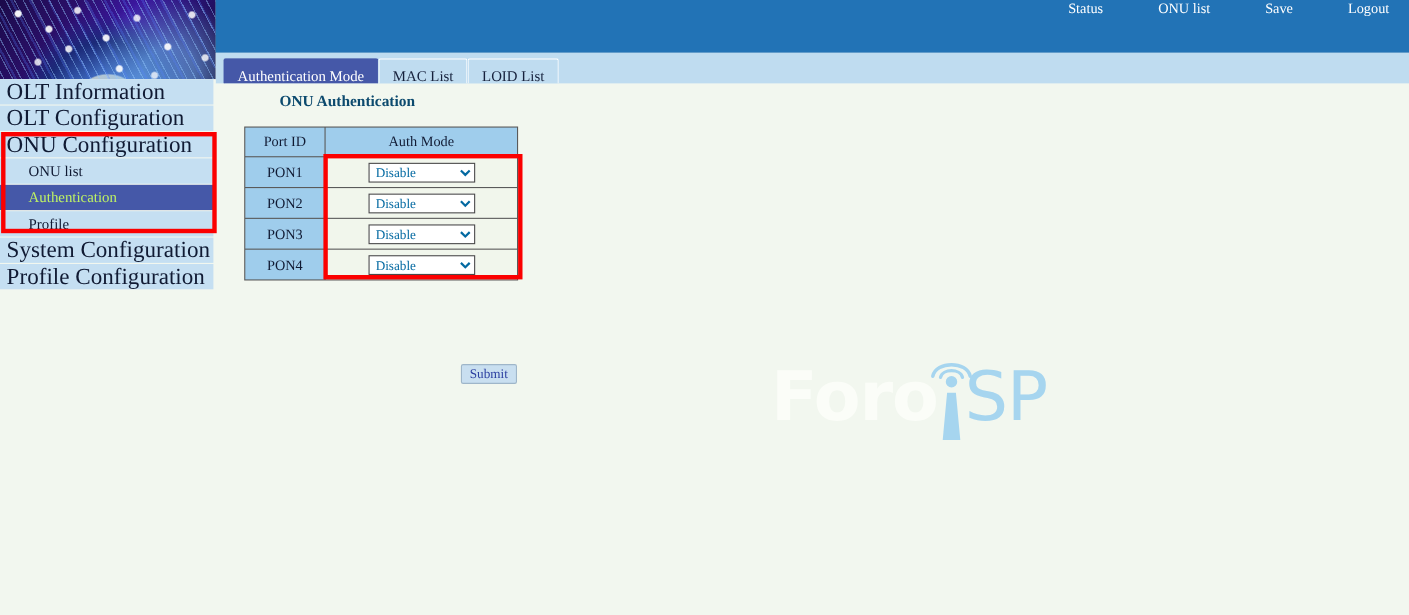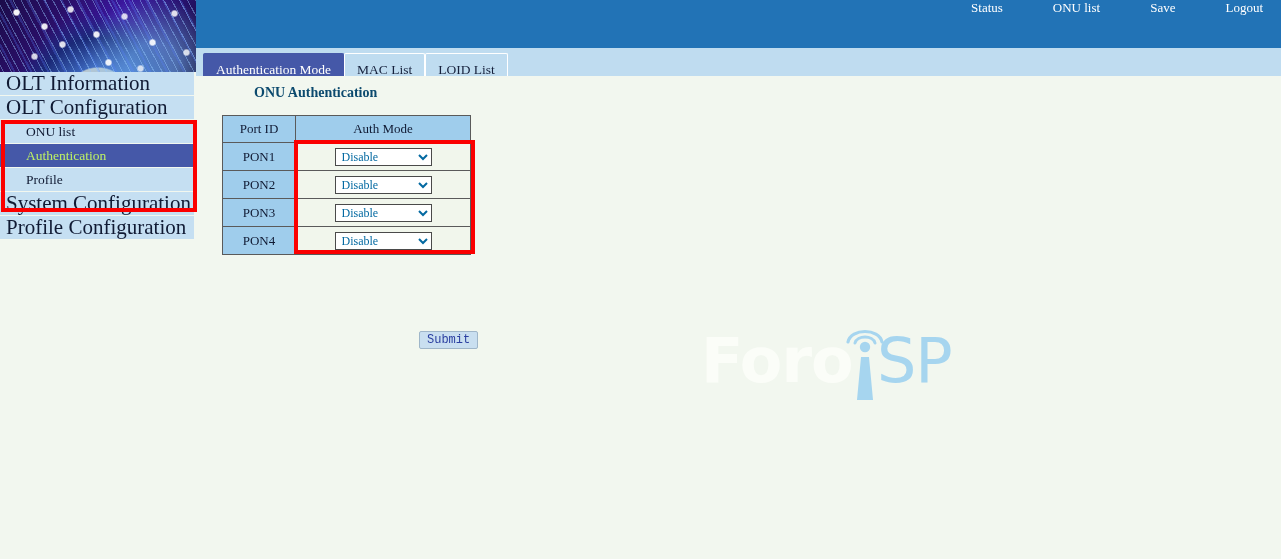--- a/index.html
+++ b/index.html
@@ -244,21 +244,21 @@
   }
 
   .submit-btn {
     position: absolute;
     left: 223px;
     top: 255px;
     min-width: 48px;
     height: 18px;
     line-height: 16px;
     font-size: 12px;
-    font-family: Liberation Mono, monospace;
+    font-family: Liberation Serif, serif;
     color: #2b3fa0;
     background: #c9dff0;
     border: 1px solid #9fb6c9;
     border-radius: 2px;
     padding: 0 7px;
     cursor: pointer;
     box-sizing: border-box;
   }
 
   
@@ -335,20 +335,21 @@
     <div class="tabs">
       <div class="tab active">Authentication Mode</div>
       <div class="tab">MAC List</div>
       <div class="tab">LOID List</div>
     </div>
   </div>
 
   <div class="sidebar">
     <div class="nav-item">OLT Information</div>
     <div class="nav-item">OLT Configuration</div>
+    <div class="nav-item">ONU Configuration</div>
     <div class="nav-item sub">ONU list</div>
     <div class="nav-item sub selected">Authentication</div>
     <div class="nav-item sub">Profile</div>
     <div class="nav-item">System Configuration</div>
     <div class="nav-item">Profile Configuration</div>
   </div>
 
   <div class="content">
 
     <div class="page-heading">ONU Authentication</div>

